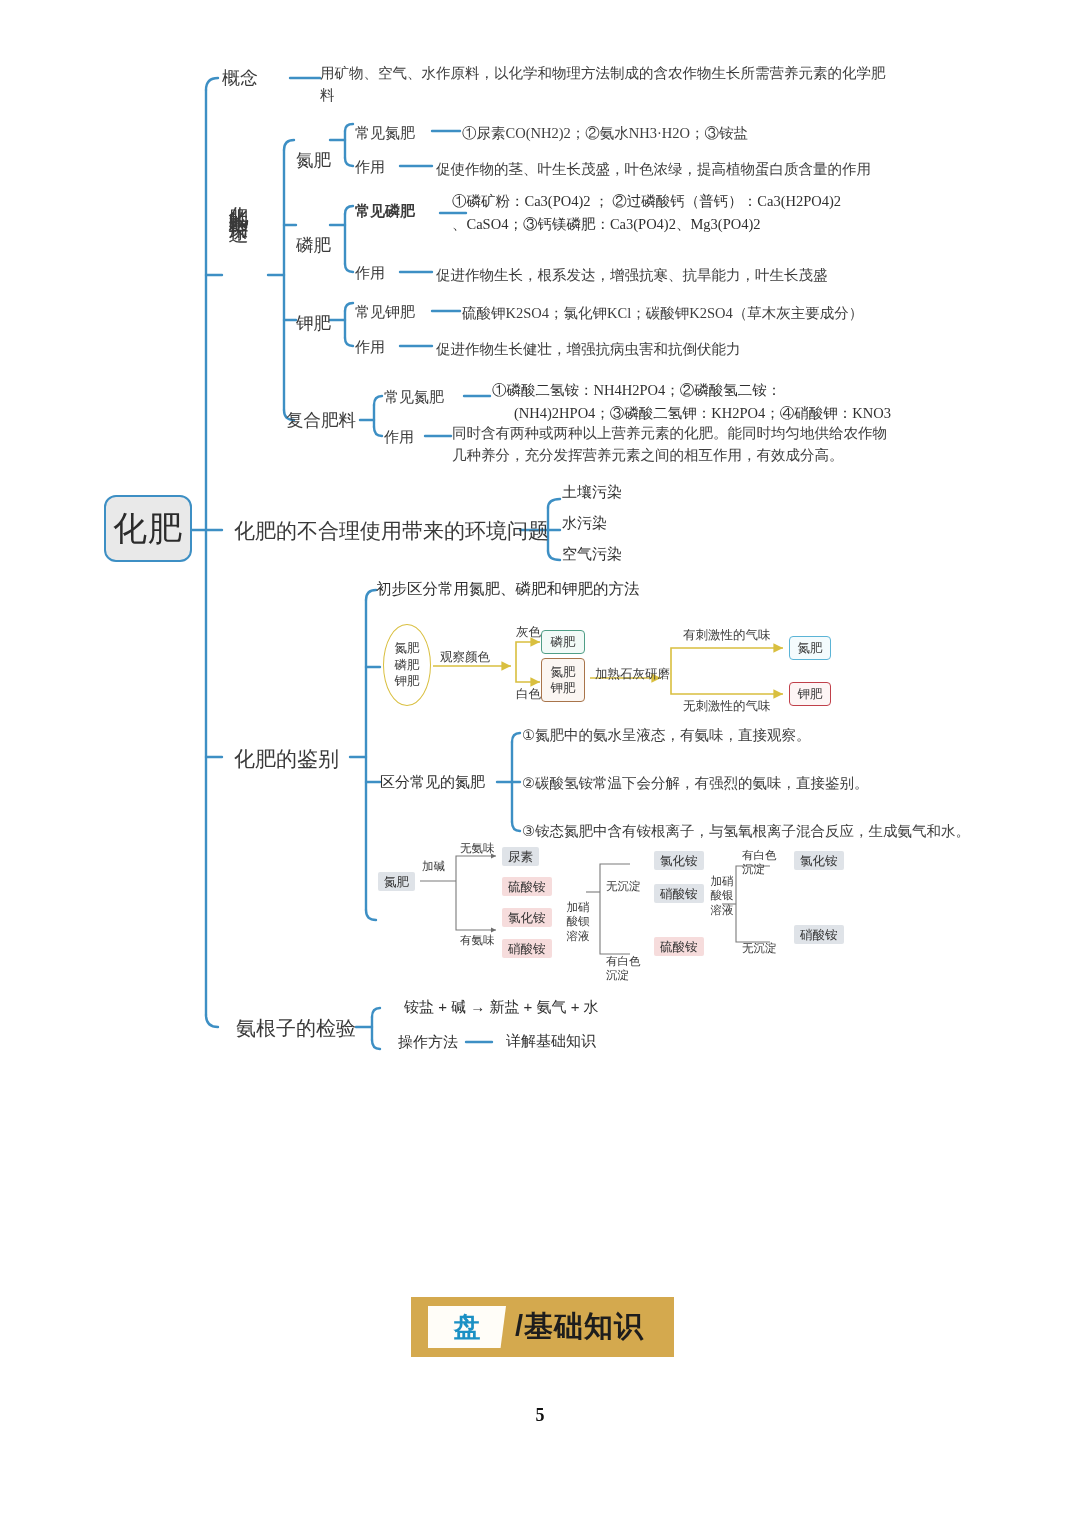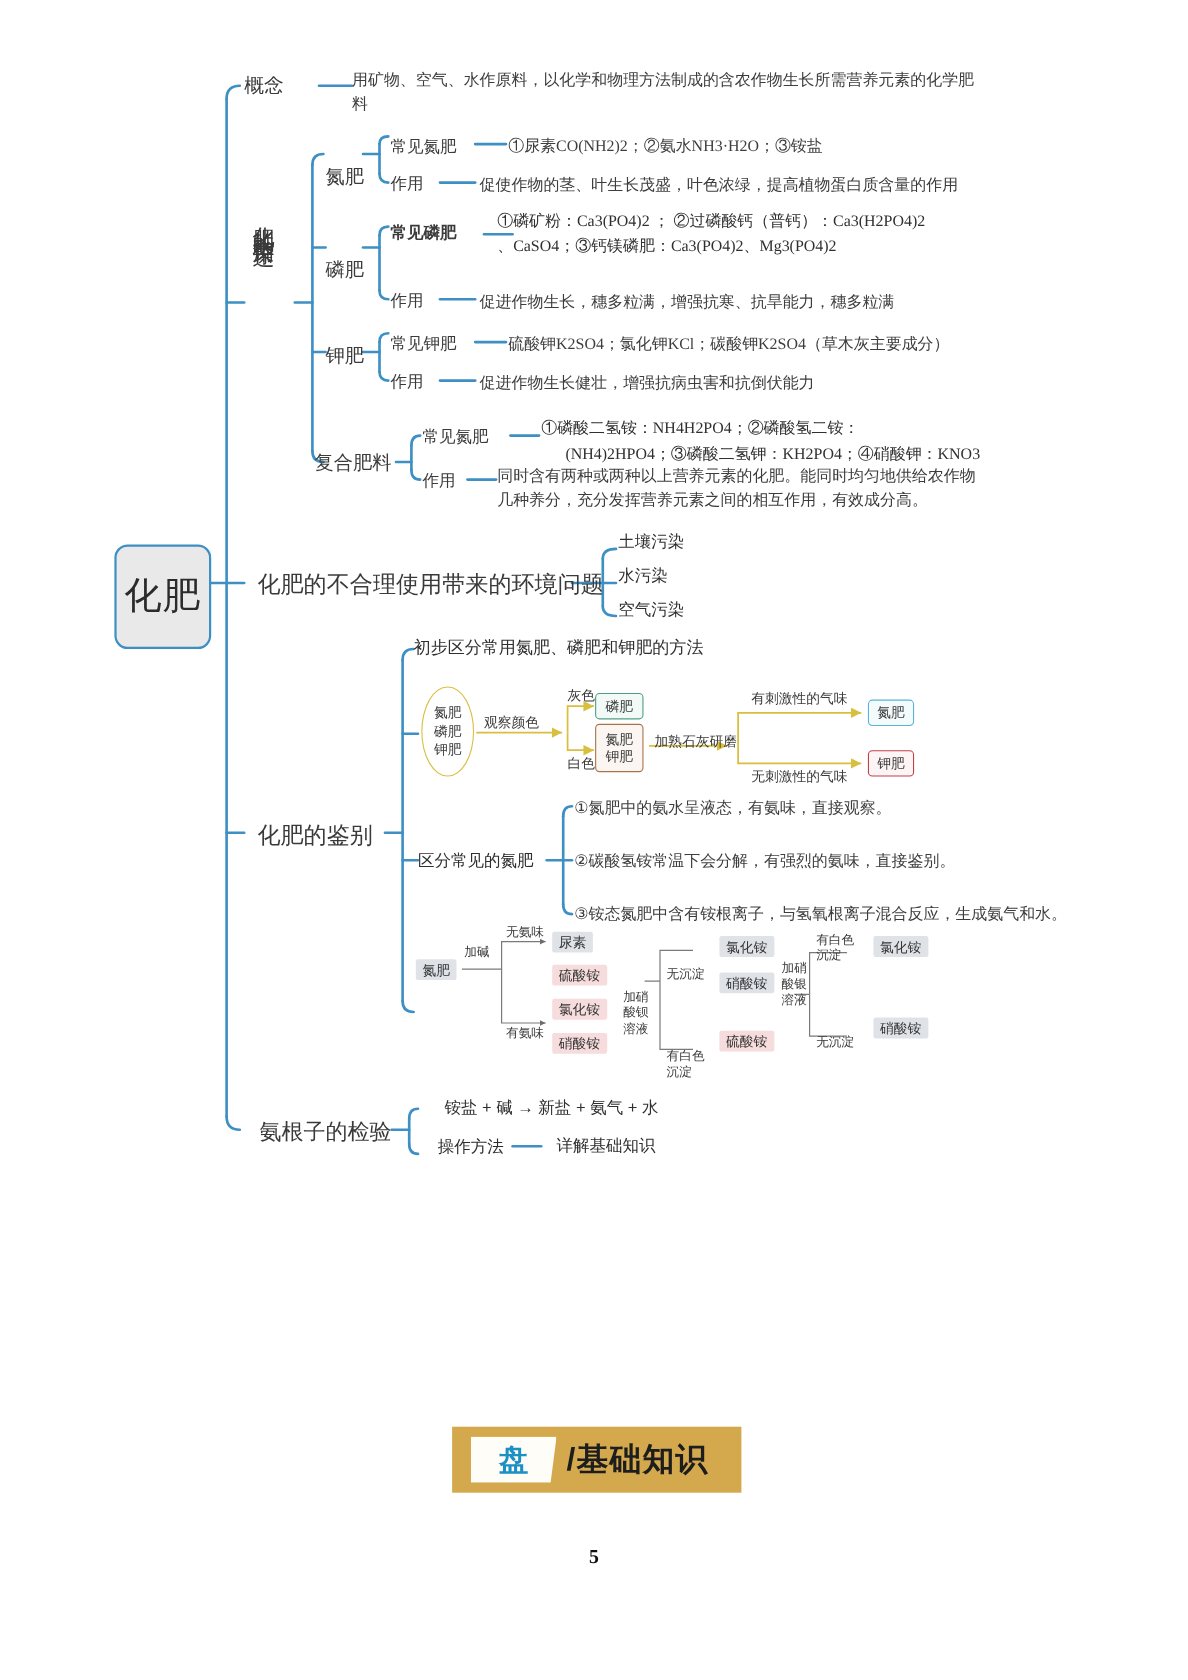--- a/index.html
+++ b/index.html
@@ -14,21 +14,21 @@
     color: #2f2f2f;
     overflow: hidden;
   }
   #canvas { position: absolute; inset: 0; }
   svg.wires { position: absolute; left: 0; top: 0; width: 1080px; height: 1527px; pointer-events: none; }
 
   .node { position: absolute; white-space: nowrap; }
 
   
   #root-node {
-    left: 104px; top: 495px; width: 88px; height: 95px;
+    left: 104px; top: 495px; width: 88px; height: 67px;
     background: #e9e9e9;
     border: 2.5px solid #3d8fc4;
     border-radius: 12px;
     display: flex; align-items: center; justify-content: center;
   }
   #root-node .root-label {
     font-size: 34px; line-height: 1.18; font-weight: 500;
     color: #2b2b2b; text-align: center; letter-spacing: 1px;
   }
 
@@ -196,21 +196,21 @@
   <div class="node b2" style="left:355px; top:158px;">作用</div>
   <div class="node body-txt" style="left:436px; top:158px;">促使作物的茎、叶生长茂盛，叶色浓绿，提高植物蛋白质含量的作用</div>
 
   <div class="node b1" style="left:296px; top:233px;">磷肥</div>
   <div class="node b2" style="left:355px; top:202px;font-weight:bold;">常见磷肥</div>
   <div class="node mono-f" style="left:452px; top:190px; font-size:14.5px; line-height:1.62;">
     <div>①磷矿粉：Ca3(PO4)2 ； ②过磷酸钙（普钙）：Ca3(H2PO4)2</div>
     <div>、CaSO4；③钙镁磷肥：Ca3(PO4)2、Mg3(PO4)2</div>
   </div>
   <div class="node b2" style="left:355px; top:264px;">作用</div>
-  <div class="node body-txt" style="left:436px; top:264px;">促进作物生长，穗多粒满，增强抗寒、抗旱能力，穗多粒满</div>
+  <div class="node body-txt" style="left:436px; top:264px;">促进作物生长，根系发达，增强抗寒、抗旱能力，叶生长茂盛</div>
 
   <div class="node b1" style="left:296px; top:311px;">钾肥</div>
   <div class="node b2" style="left:355px; top:303px;">常见钾肥</div>
   <div class="node body-txt mono-f" style="left:462px; top:302px;">硫酸钾K2SO4；氯化钾KCl；碳酸钾K2SO4（草木灰主要成分）</div>
   <div class="node b2" style="left:355px; top:338px;">作用</div>
   <div class="node body-txt" style="left:436px; top:338px;">促进作物生长健壮，增强抗病虫害和抗倒伏能力</div>
 
   <div class="node b1" style="left:286px; top:408px;">复合肥料</div>
   <div class="node b2" style="left:384px; top:388px;">常见氮肥</div>
   <div class="node mono-f" style="left:492px; top:379px; font-size:14.5px; line-height:1.62;">

